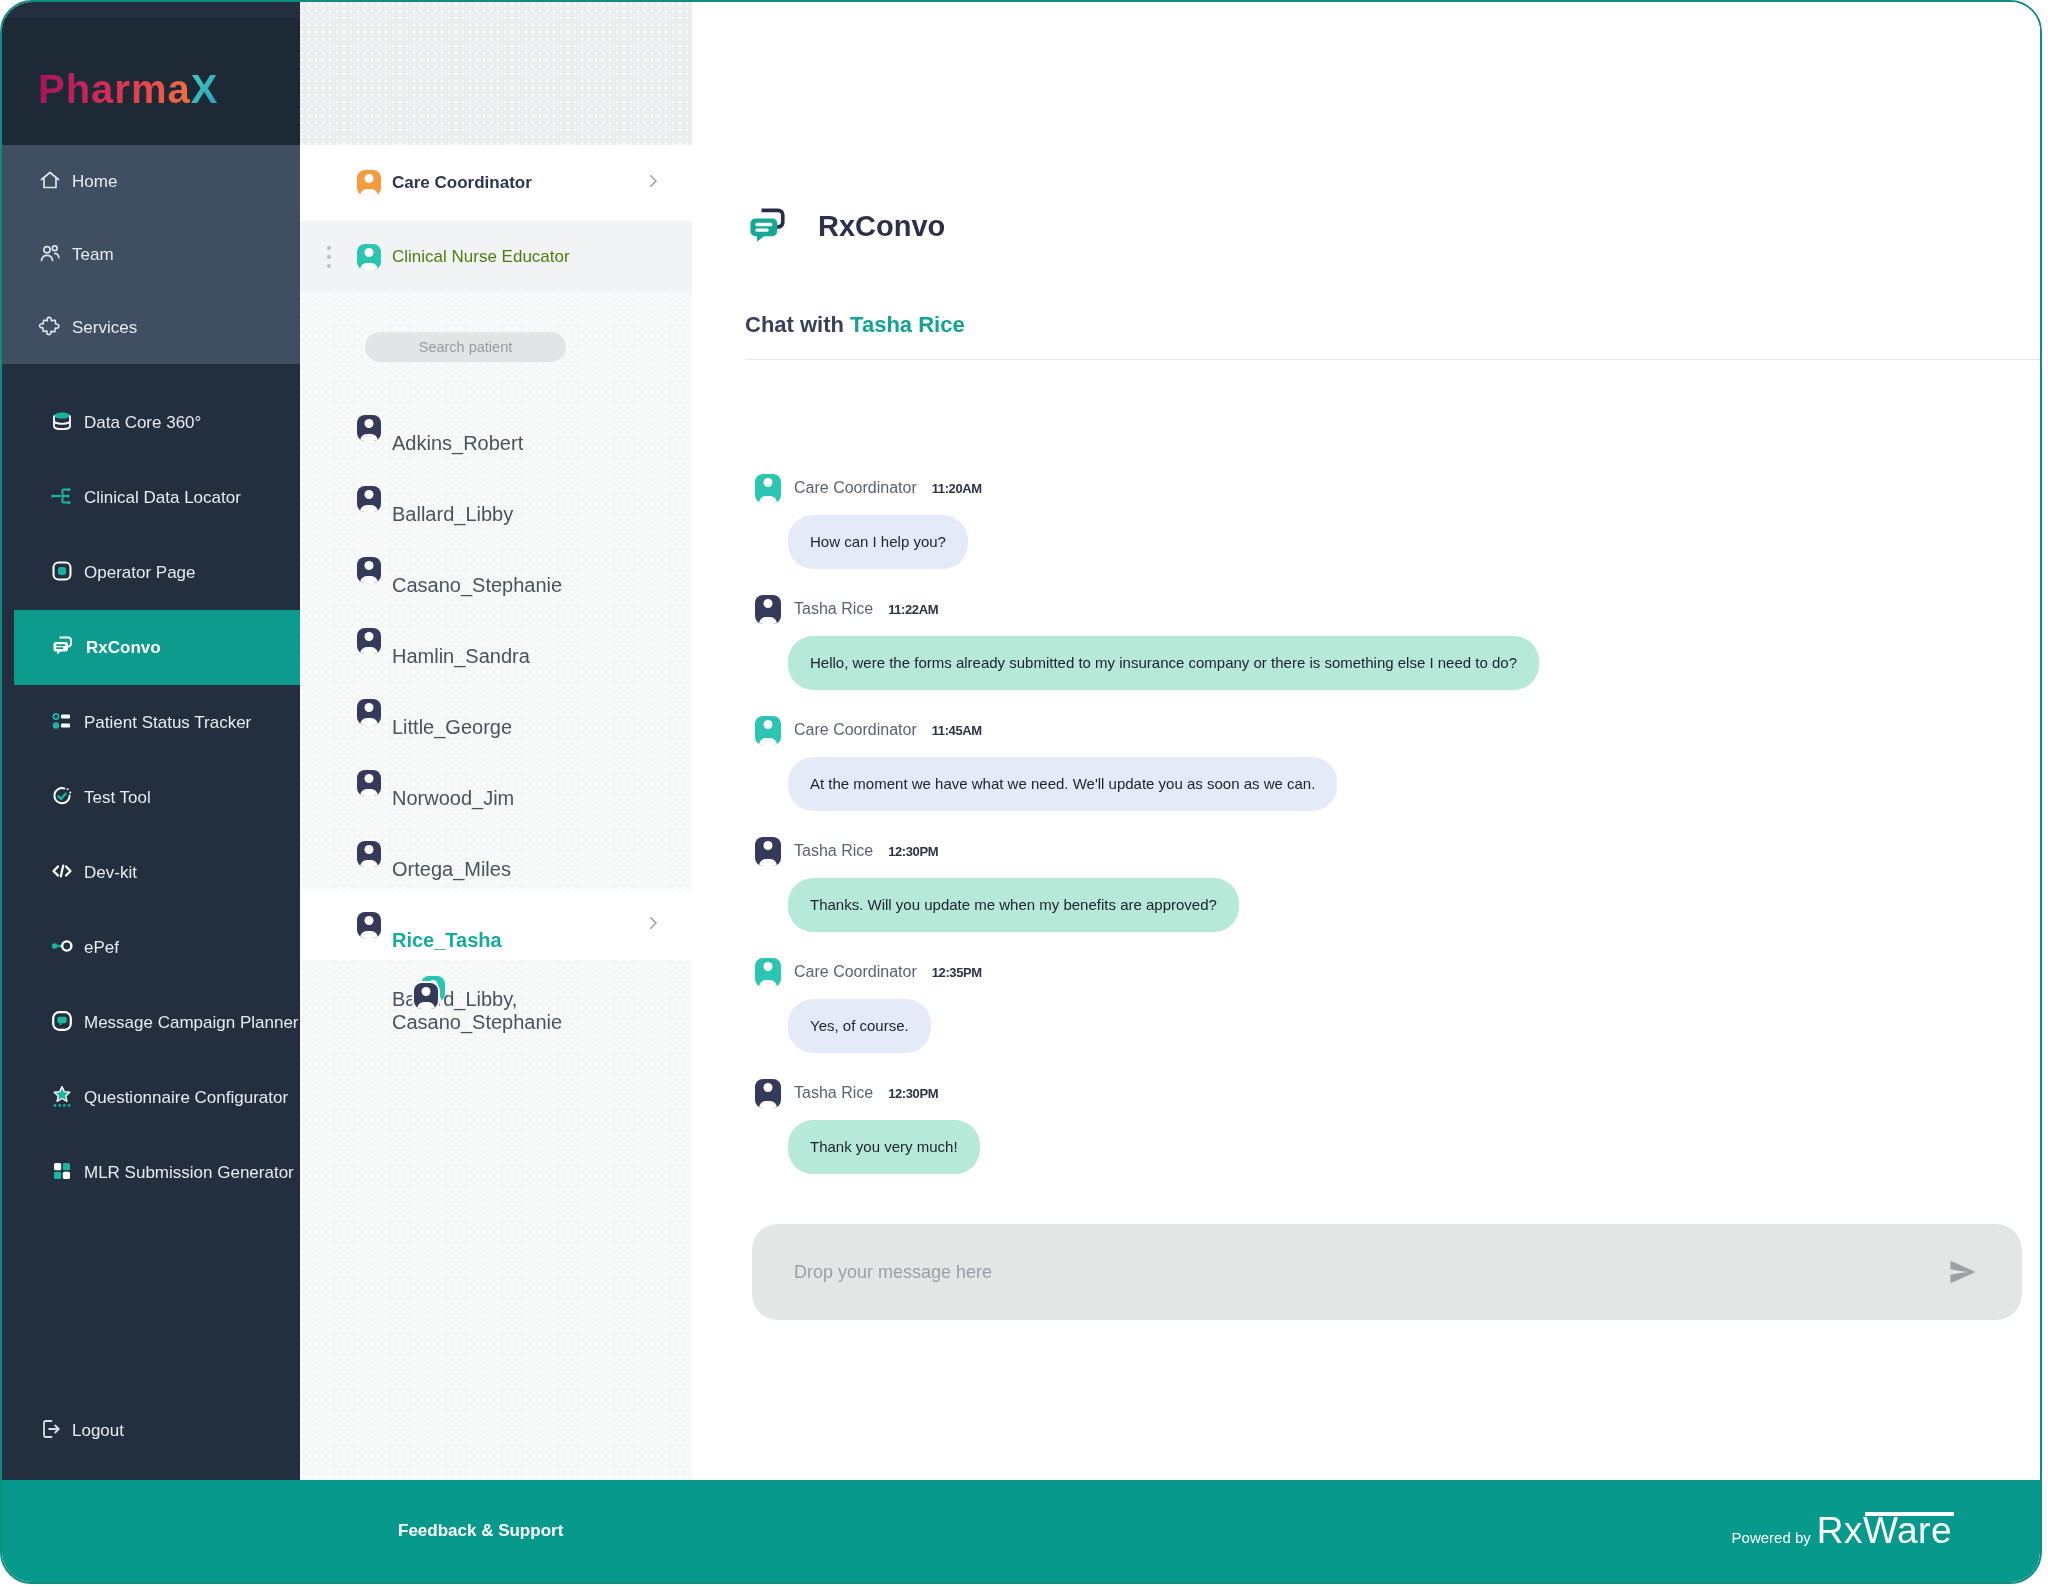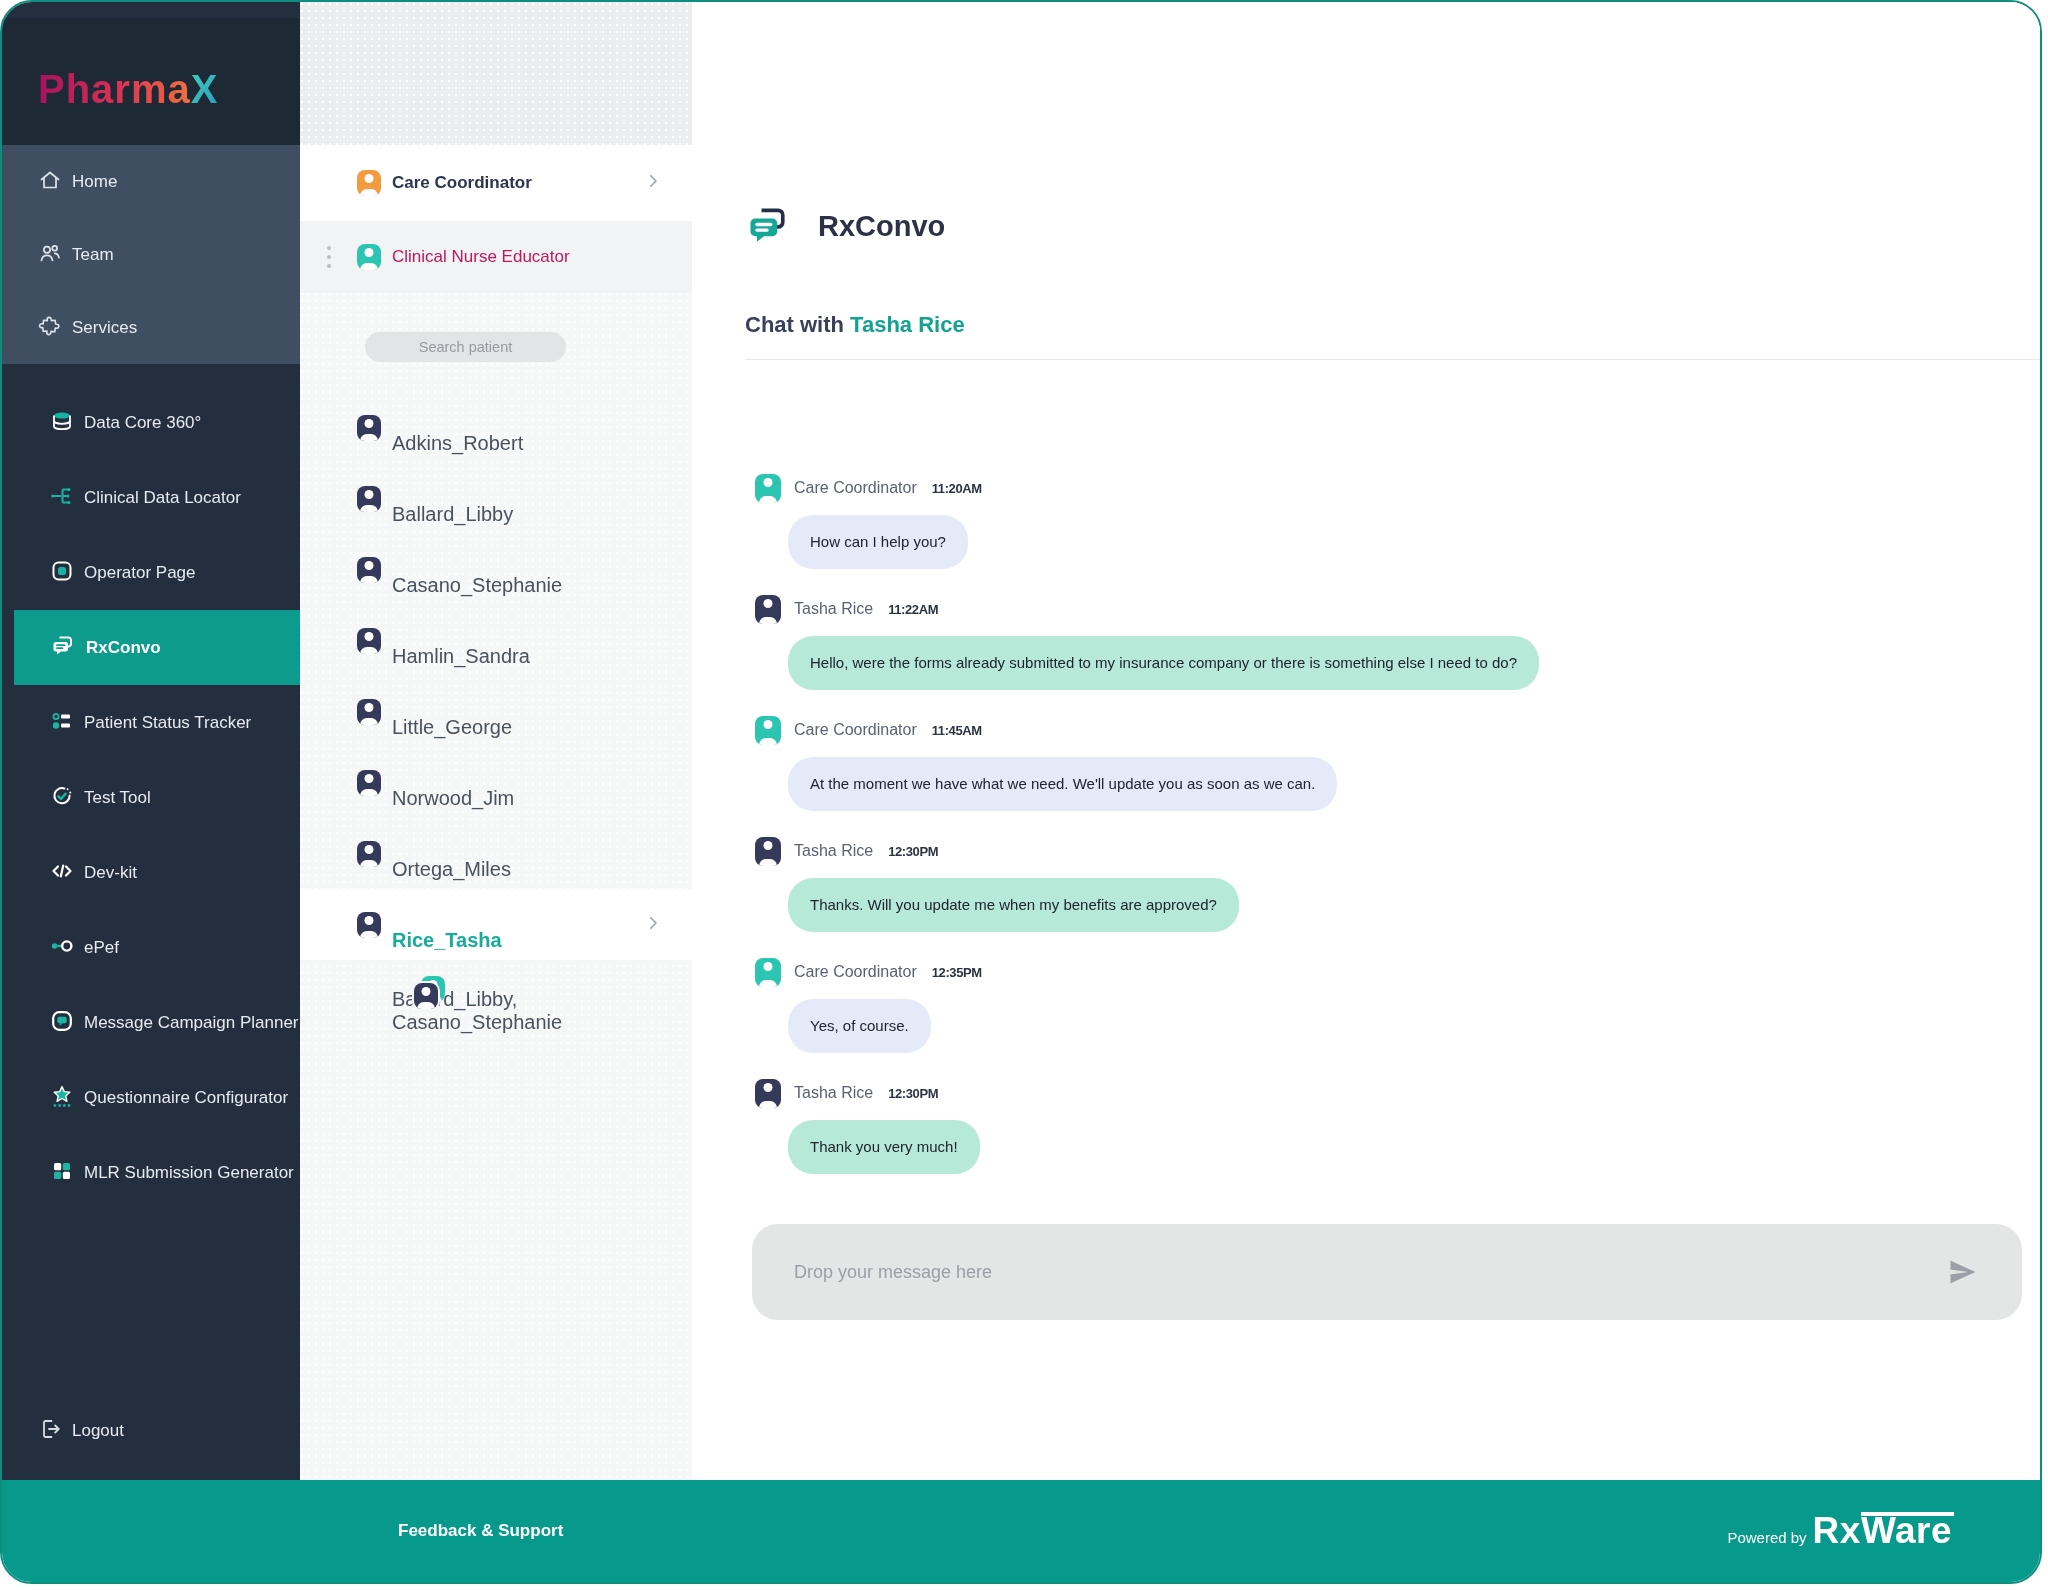--- a/index.html
+++ b/index.html
@@ -35,21 +35,21 @@
   .main-nav .nav-item.active .lbl{font-weight:bold;color:#ffffff;}
   .logout-row{position:absolute;left:0;top:1406px;width:298px;height:46px;}
 
   
   .middle{position:absolute;left:298px;top:143px;width:392px;bottom:102px;background:#f6f7f7;
     background-image:radial-gradient(circle at 2px 2px,#ffffff 0.9px,transparent 1.1px);
     background-size:7px 7px;}
   .coord-row{position:absolute;left:0;width:392px;display:flex;align-items:center;cursor:pointer;}
   .coord-row.care{top:0;height:76px;background:#ffffff;}
   .coord-row.nurse{top:76px;height:72px;background:#f2f3f4;}
-  .coord-row .name{margin-left:11px;font-size:17px;color:#be185d;}
+  .coord-row .name{margin-left:11px;font-size:17px;color:#4d7c0f;}
   .coord-row.care .name{font-weight:bold;color:#2d3550;}
   .avatar{width:24px;height:26px;border-radius:8px;position:relative;overflow:hidden;
           background:#35395a;flex:none;}
   .avatar::before{content:"";position:absolute;left:50%;top:4px;transform:translateX(-50%);
           width:9px;height:9px;border-radius:50%;background:#ffffff;}
   .avatar::after{content:"";position:absolute;left:50%;bottom:-4px;transform:translateX(-50%);
           width:18px;height:11px;border-radius:7px 7px 0 0;background:#ffffff;}
   .av-orange{background:#f49b40;} .av-teal{background:#2cc5b2;}
   .coord-row .avatar{margin-left:57px;}
   .coord-row.nurse .avatar{margin-left:0;}
@@ -97,21 +97,21 @@
   .send-btn{position:absolute;right:44px;top:33px;width:30px;height:30px;border:none;
             background:transparent;padding:0;cursor:pointer;}
 
   
   .footer{position:absolute;left:0;right:0;bottom:0;height:102px;background:#079a8c;}
   .feedback{position:absolute;left:396px;top:50%;transform:translateY(-50%);
             font-size:17px;font-weight:bold;color:#ffffff;cursor:pointer;}
   .footer-right{position:absolute;right:88px;top:50%;transform:translateY(-50%);
                 display:flex;align-items:baseline;color:#ffffff;}
   .powered{font-size:15px;}
-  .rxware{position:relative;font-size:37px;font-weight:bold;margin-left:6px;letter-spacing:0.5px;text-align:center;}
+  .rxware{position:relative;font-size:37px;font-weight:normal;margin-left:6px;letter-spacing:0.5px;text-align:center;}
   .rxware .bar{position:absolute;top:2px;left:48px;right:-2px;height:4px;background:#ffffff;}
 </style>
 </head>
 <body>
 
 <div class="app">
 
   <div class="top-strip"></div>
 
   <div class="sidebar">

